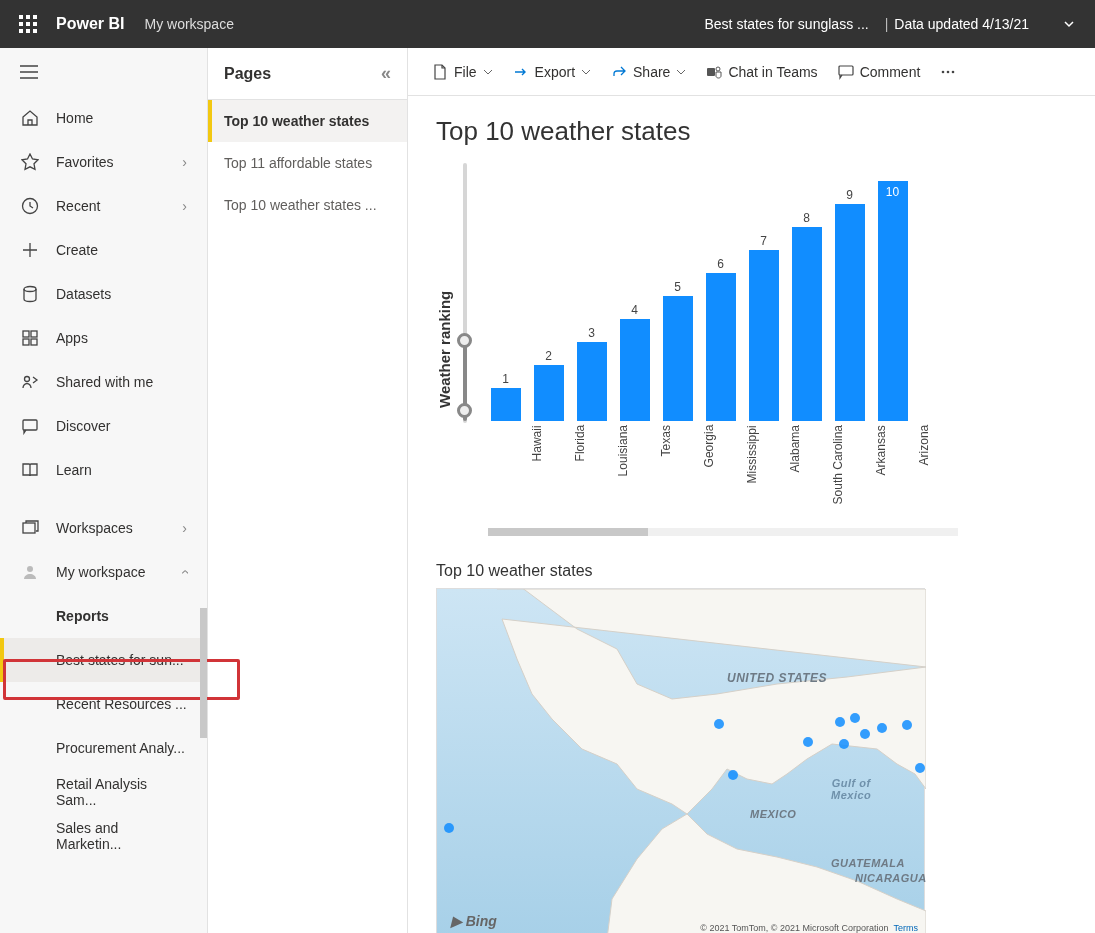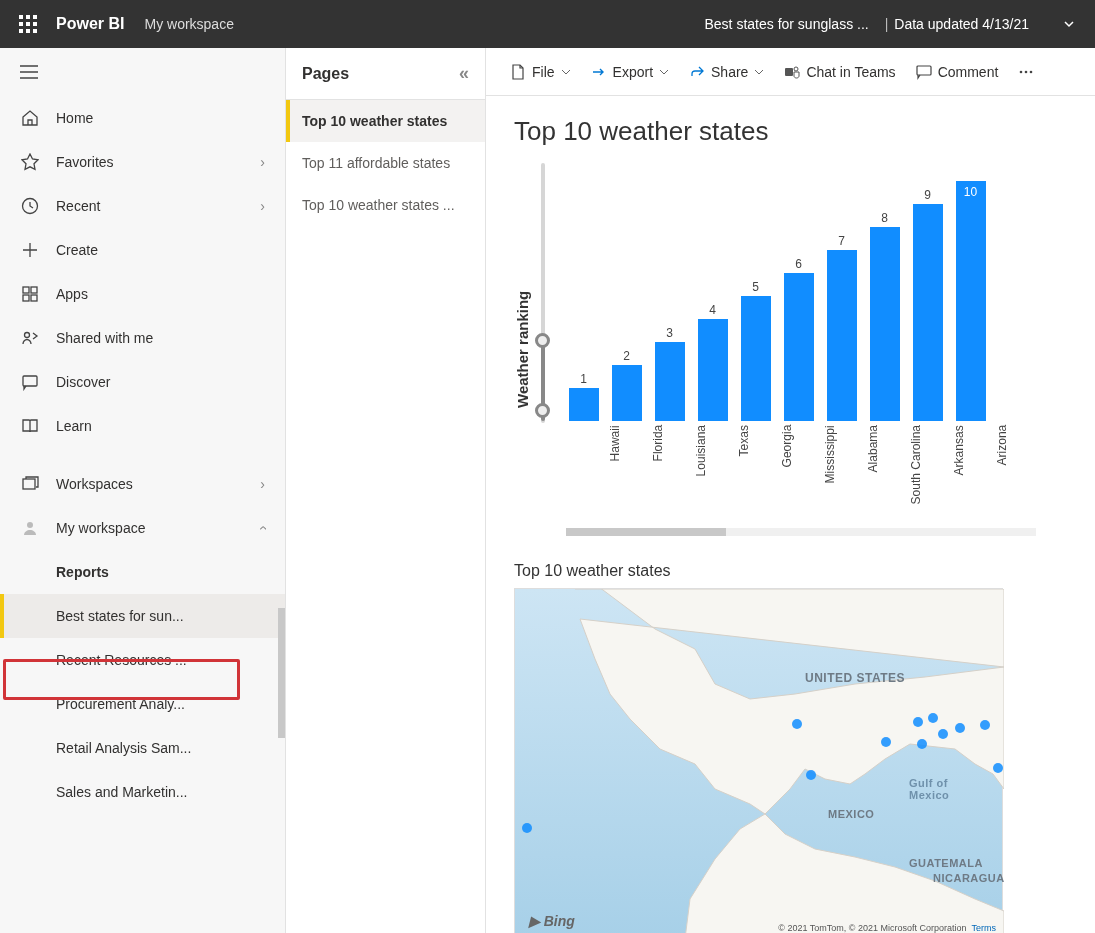--- a/index.html
+++ b/index.html
@@ -21,21 +21,21 @@
   .app-name{font-size:16px;font-weight:600;margin-left:8px;margin-right:20px;}
   .ws-name{font-size:14px;color:#ddd;}
   .topbar-spacer{flex:1;}
   .crumb{font-size:14px;margin-right:10px;color:#fff;}
   .crumb.sep{margin:0 6px;color:#bbb;}
   .data-updated{display:flex;align-items:center;color:#fff;margin-right:12px;gap:28px;}
   .data-updated svg{margin-left:6px;}
 
   
   .main{display:flex;height:calc(100% - 48px);}
-  .nav{width:286px;background:var(--bg-light);border-right:1px solid var(--border);display:flex;flex-direction:column;position:relative;}
+  .nav{width:208px;background:var(--bg-light);border-right:1px solid var(--border);display:flex;flex-direction:column;position:relative;}
   .nav-collapse{height:48px;display:flex;align-items:center;padding-left:20px;cursor:pointer;}
   .nav-item{height:44px;display:flex;align-items:center;padding:0 20px;cursor:pointer;font-size:14px;color:var(--text);}
   .nav-item.sub{padding-left:56px;color:var(--text);}
   .nav-item .icon{width:20px;height:20px;margin-right:16px;display:flex;align-items:center;justify-content:center;}
   .nav-item.header{font-weight:600;cursor:default;}
   .nav-item .chev{margin-left:auto;color:#888;}
   .nav-item.active{background:#edebe9;}
   .nav-item.active::before{content:'';position:absolute;left:0;width:4px;height:44px;background:var(--accent);}
   .nav-highlight{position:absolute;border:3px solid #d13438;border-radius:2px;pointer-events:none;}
   .nav-scroll{position:absolute;right:0;width:7px;background:#c8c8c8;}
@@ -69,21 +69,21 @@
   .bar-rect{width:30px;background:var(--blue);}
   .x-labels{display:flex;margin-left:42px;gap:8px;margin-top:4px;}
   .x-label{width:35px;writing-mode:vertical-rl;transform:rotate(180deg);font-size:12px;color:#444;text-align:right;padding-top:2px;}
   .hscroll{height:8px;background:#f0f0f0;margin-top:22px;margin-left:0px;width:470px;position:relative;}
   .hscroll-thumb{position:absolute;left:0;top:0;height:8px;width:160px;background:#c8c8c8;}
 
   
   .map-title{font-size:16px;margin-top:26px;margin-bottom:8px;color:#333;}
   .map{width:489px;height:350px;position:relative;background:linear-gradient(180deg,#cde5f4 0%,#a7d0e8 100%);border:1px solid #ddd;}
   .map svg{position:absolute;top:0;left:0;}
-  .map-label{position:absolute;font-size:11px;font-weight:700;color:#6e7a85;letter-spacing:0.5px;line-height:1.1;}
+  .map-label{position:absolute;font-size:11px;font-weight:700;color:#6e7a85;letter-spacing:0.5px;text-align:center;line-height:1.1;font-style:italic;}
   .map-attr{position:absolute;bottom:4px;right:6px;font-size:9px;color:#555;}
   .map-attr a{color:#0067b8;}
   .bing-logo{position:absolute;bottom:8px;left:14px;font-size:14px;font-weight:600;font-style:italic;color:#666;}
   .map-dot{position:absolute;width:10px;height:10px;border-radius:50%;background:var(--blue);opacity:0.85;}
 </style>
 </head>
 <body>
 
 <div class="topbar">
   <div class="app-launcher">
@@ -149,20 +149,29 @@
         <span>Recent</span>
         <span class="chev">›</span>
       </div>
     <div class="nav-item">
         <span class="icon">
           <svg width="18" height="18" viewBox="0 0 18 18" stroke="#444" stroke-width="1.3">
             <path d="M9 2v14M2 9h14"></path>
           </svg>
         </span>
         <span>Create</span>
+      </div>
+    <div class="nav-item">
+        <span class="icon">
+          <svg width="18" height="18" viewBox="0 0 18 18" fill="none" stroke="#444" stroke-width="1.3">
+            <ellipse cx="9" cy="4" rx="6" ry="2.5"></ellipse>
+            <path d="M3 4v10c0 1.4 2.7 2.5 6 2.5s6-1.1 6-2.5V4"></path>
+          </svg>
+        </span>
+        <span>Datasets</span>
       </div>
     <div class="nav-item">
         <span class="icon">
           <svg width="18" height="18" viewBox="0 0 18 18" fill="none" stroke="#444" stroke-width="1.3">
             <rect x="2" y="2" width="6" height="6"></rect>
             <rect x="10" y="2" width="6" height="6"></rect>
             <rect x="2" y="10" width="6" height="6"></rect>
             <rect x="10" y="10" width="6" height="6"></rect>
           </svg>
         </span>

